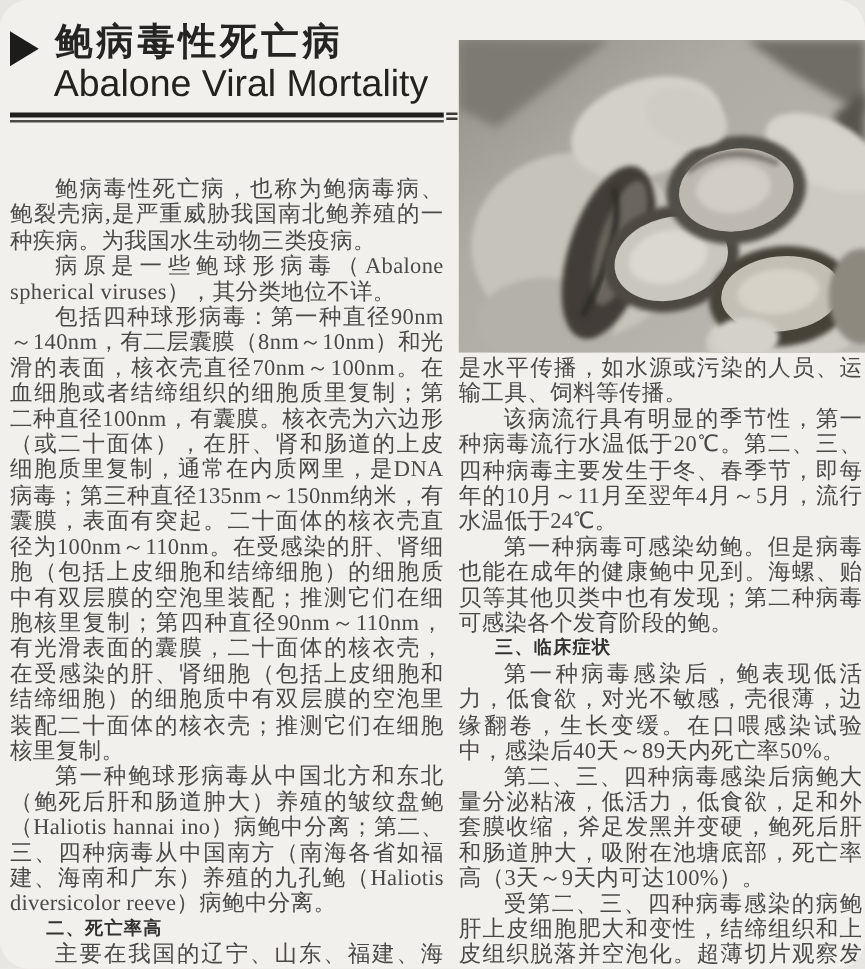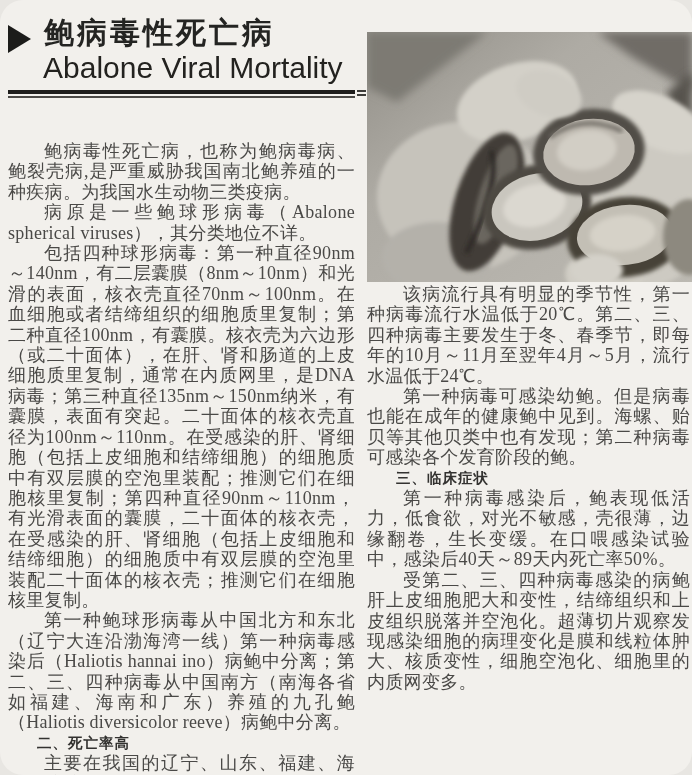--- a/index.html
+++ b/index.html
@@ -135,25 +135,27 @@
       <ellipse cx="182" cy="62" rx="34" ry="22" transform="rotate(20 182 62)" fill="#cfccc4" filter="url(#soft)"></ellipse>
 
       <ellipse cx="230" cy="238" rx="26" ry="16" fill="#d4d1c9" filter="url(#soft)"></ellipse>
     </svg>
   </div>
 
   <div class="col col-left">
       <div class="para"><span>鲍病毒性死亡病，也称为鲍病毒病、鲍裂壳病,是严重威胁我国南北鲍养殖的一种疾病。为我国水生动物三类疫病。</span></div>
       <div class="para"><span>病原是一些鲍球形病毒（Abalone spherical viruses），其分类地位不详。</span></div>
       <div class="para"><span>包括四种球形病毒：第一种直径90nm～140nm，有二层囊膜（8nm～10nm）和光滑的表面，核衣壳直径70nm～100nm。在血细胞或者结缔组织的细胞质里复制；第二种直径100nm，有囊膜。核衣壳为六边形（或二十面体），在肝、肾和肠道的上皮细胞质里复制，通常在内质网里，是DNA病毒；第三种直径135nm～150nm纳米，有囊膜，表面有突起。二十面体的核衣壳直径为100nm～110nm。在受感染的肝、肾细胞（包括上皮细胞和结缔细胞）的细胞质中有双层膜的空泡里装配；推测它们在细胞核里复制；第四种直径90nm～110nm，有光滑表面的囊膜，二十面体的核衣壳，在受感染的肝、肾细胞（包括上皮细胞和结缔细胞）的细胞质中有双层膜的空泡里装配二十面体的核衣壳；推测它们在细胞核里复制。</span></div>
-      <div class="para"><span>第一种鲍球形病毒从中国北方和东北（辽宁大连沿渤海湾一线）第一种病毒感染后（</span><span class="latin-italic">Haliotis hannai ino</span><span>）病鲍中分离；第二、三、四种病毒从中国南方（南海各省如福建、海南和广东）养殖的九孔鲍（</span><span class="latin-italic">Haliotis diversicolor reeve</span><span>）病鲍中分离。</span></div>
+      <div class="para"><span>第一种鲍球形病毒从中国北方和东北（鲍死后肝和肠道肿大）养殖的皱纹盘鲍（</span><span class="latin-italic">Haliotis hannai ino</span><span>）病鲍中分离；第二、三、四种病毒从中国南方（南海各省如福建、海南和广东）养殖的九孔鲍（</span><span class="latin-italic">Haliotis diversicolor reeve</span><span>）病鲍中分离。</span></div>
       <div class="sec-heading"><span>二、死亡率高</span></div>
       <div class="para"><span>主要在我国的辽宁、山东、福建、海南、广东、南海等地区发现。中国黄渤海养殖的是皱纹盘鲍，南海一带养殖的是九孔鲍。该病潜伏期短，发病急、病程短，4天～30天内死亡率高达95%以上，溶藻胶弧菌和副溶血弧菌可能会和病毒共同感染鲍并且是鲍病的共同致病因子。</span></div>
     </div>
   <div class="col col-right">
+      <div class="para" style="text-indent: 0px;"><span>是水平传播，如水源或污染的人员、运输工具、饲料等传播。</span></div>
       <div class="para"><span>该病流行具有明显的季节性，第一种病毒流行水温低于20℃。第二、三、四种病毒主要发生于冬、春季节，即每年的10月～11月至翌年4月～5月，流行水温低于24℃。</span></div>
       <div class="para"><span>第一种病毒可感染幼鲍。但是病毒也能在成年的健康鲍中见到。海螺、贻贝等其他贝类中也有发现；第二种病毒可感染各个发育阶段的鲍。</span></div>
       <div class="sec-heading"><span>三、临床症状</span></div>
       <div class="para"><span>第一种病毒感染后，鲍表现低活力，低食欲，对光不敏感，壳很薄，边缘翻卷，生长变缓。在口喂感染试验中，感染后40天～89天内死亡率50%。</span></div>
+      <div class="para"><span>第二、三、四种病毒感染后病鲍大量分泌粘液，低活力，低食欲，足和外套膜收缩，斧足发黑并变硬，鲍死后肝和肠道肿大，吸附在池塘底部，死亡率高（3天～9天内可达100%）。</span></div>
       <div class="para"><span>受第二、三、四种病毒感染的病鲍肝上皮细胞肥大和变性，结缔组织和上皮组织脱落并空泡化。超薄切片观察发现感染细胞的病理变化是膜和线粒体肿大、核质变性，细胞空泡化、细胞里的内质网变多。</span></div>
     </div>
 
 </div>
 
 </body></html>

